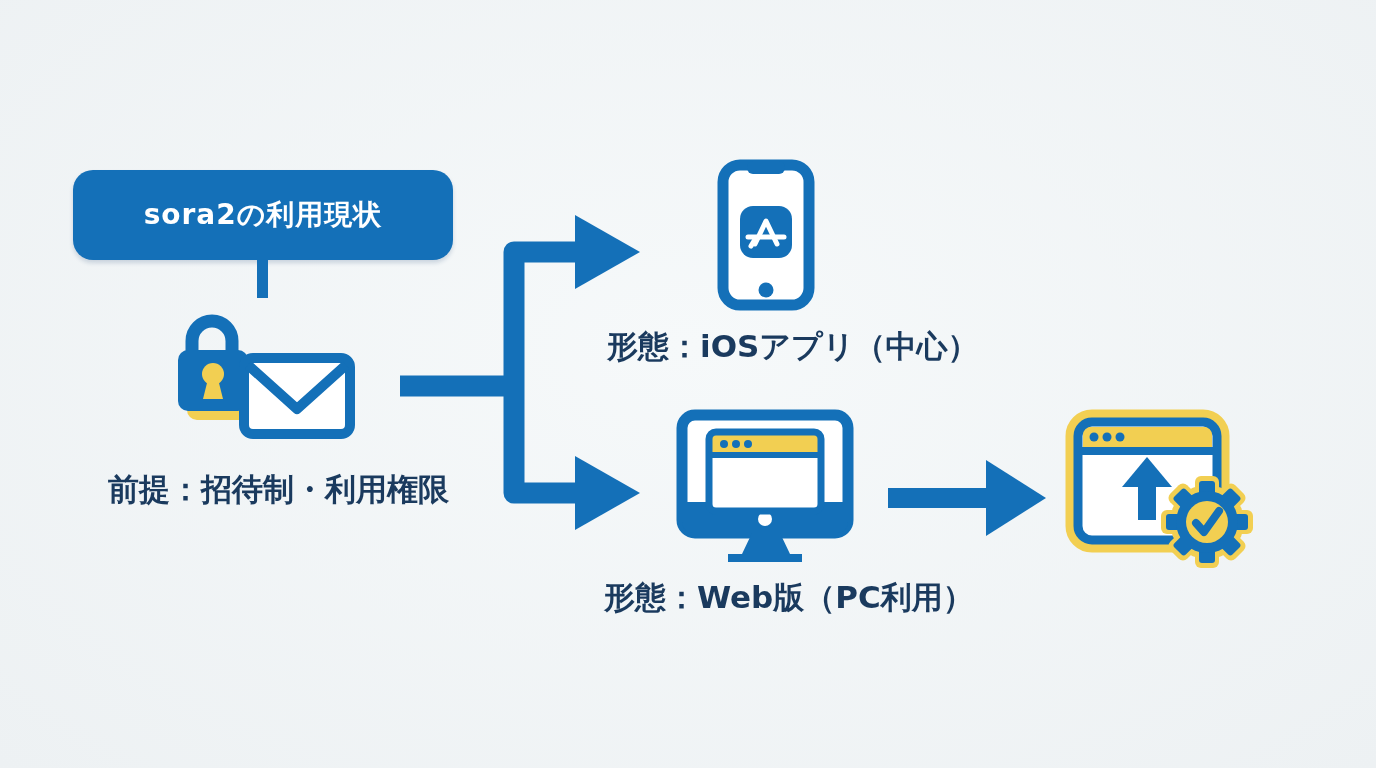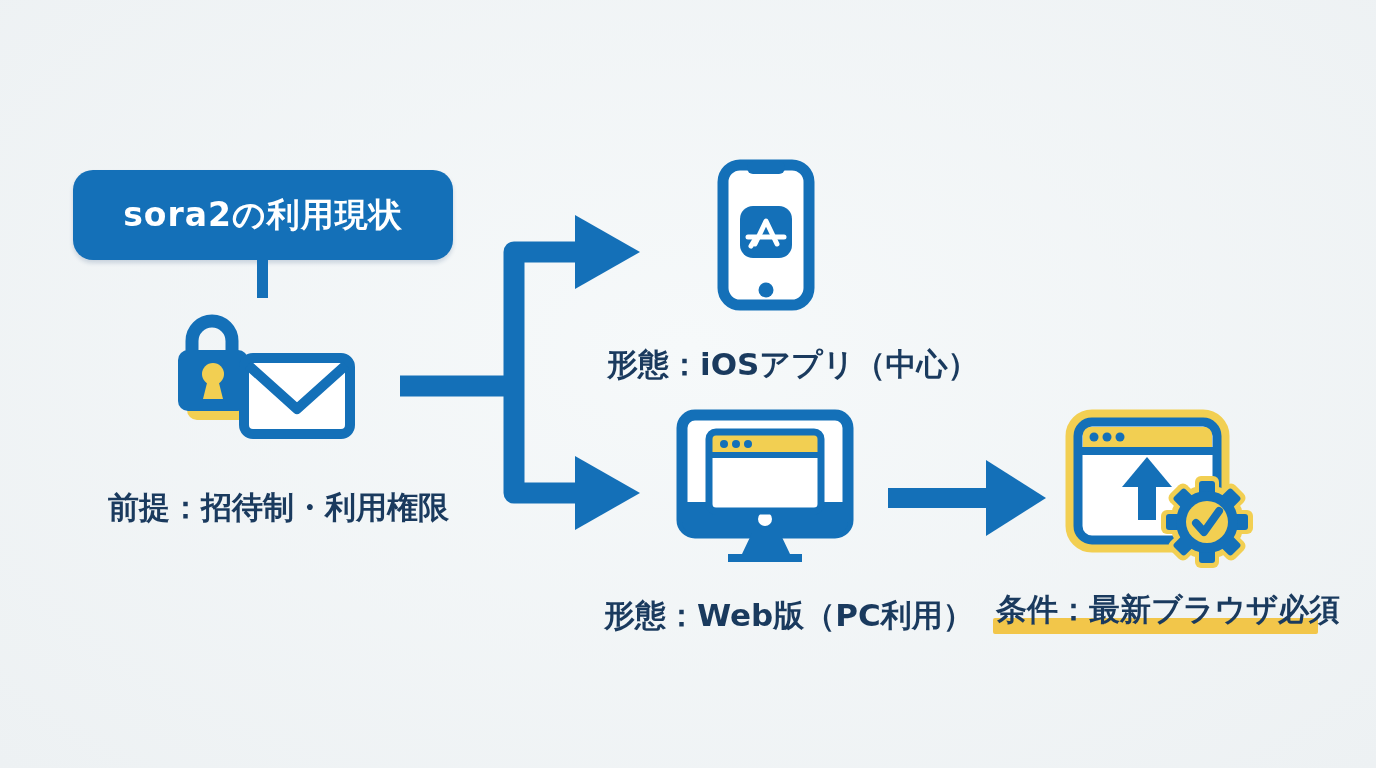--- a/index.html
+++ b/index.html
@@ -22,30 +22,29 @@
 
   .title-box{
     left:73px;top:170px;width:380px;height:90px;
     background:var(--blue);
     border-radius:20px;
     display:flex;align-items:center;justify-content:center;
     box-shadow:0 3px 4px rgba(20,60,110,0.18);
   }
   .title-box span{
     color:var(--white);
-    font-size:33px;font-weight:700;letter-spacing:1px;white-space:nowrap;
+    font-size:28px;font-weight:700;letter-spacing:1px;white-space:nowrap;
   }
   .connector{
     left:257px;top:260px;width:11px;height:38px;background:var(--blue);
   }
 
   .label{
     font-size:31px;font-weight:700;color:var(--navy);white-space:nowrap;
     line-height:1.1;
-    margin-top:18px;
   }
   .label-premise{left:108px;top:472px;}
   .label-ios{left:607px;top:329px;}
   .label-web{left:604px;top:580px;text-align:right;}
   .label-cond{left:996px;top:574px;}
   .label-cond .txt{position:relative;z-index:2;}
   .highlight-bar{
     position:absolute;left:-3px;top:26px;width:325px;height:16px;
     background:var(--gold);z-index:1;border-radius:2px;
   }
@@ -163,18 +162,14 @@
         <rect class="f-blue" x="139" y="78" width="16" height="15" rx="3" transform="rotate(225 147 119)"></rect>
         <rect class="f-blue" x="139" y="78" width="16" height="15" rx="3" transform="rotate(270 147 119)"></rect>
         <rect class="f-blue" x="139" y="78" width="16" height="15" rx="3" transform="rotate(315 147 119)"></rect>
         <circle class="f-blue" cx="147" cy="119" r="31"></circle>
       </g>
       <circle class="f-yellow" cx="147" cy="119" r="21"></circle>
       <path class="s-blue" stroke-width="8" stroke-linecap="round" stroke-linejoin="round" d="M136 120 L144 129 L159 108"></path>
     </g>
   </svg>
 
-  <div class="abs label label-cond">
-    <div class="highlight-bar"></div>
-    <span class="txt">条件：最新ブラウザ必須</span>
-  </div>
 
 </div>
 
 </body></html>

